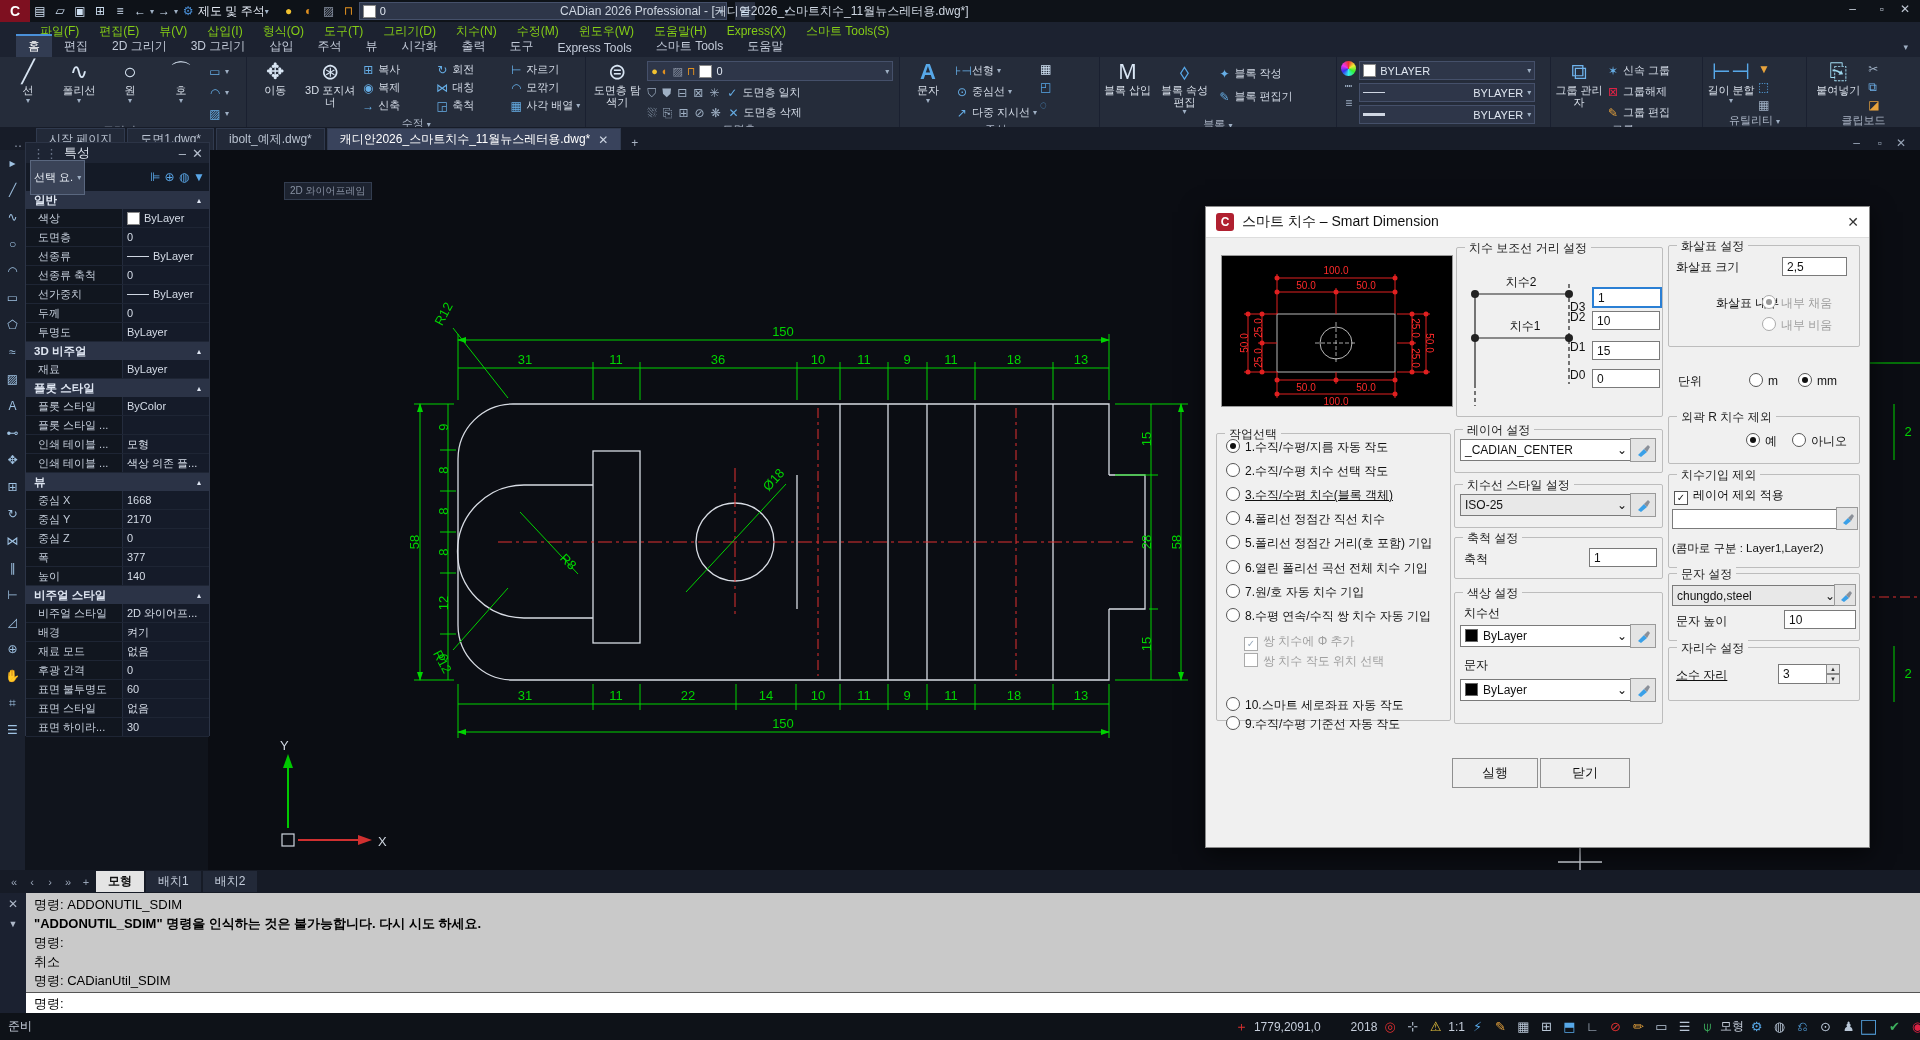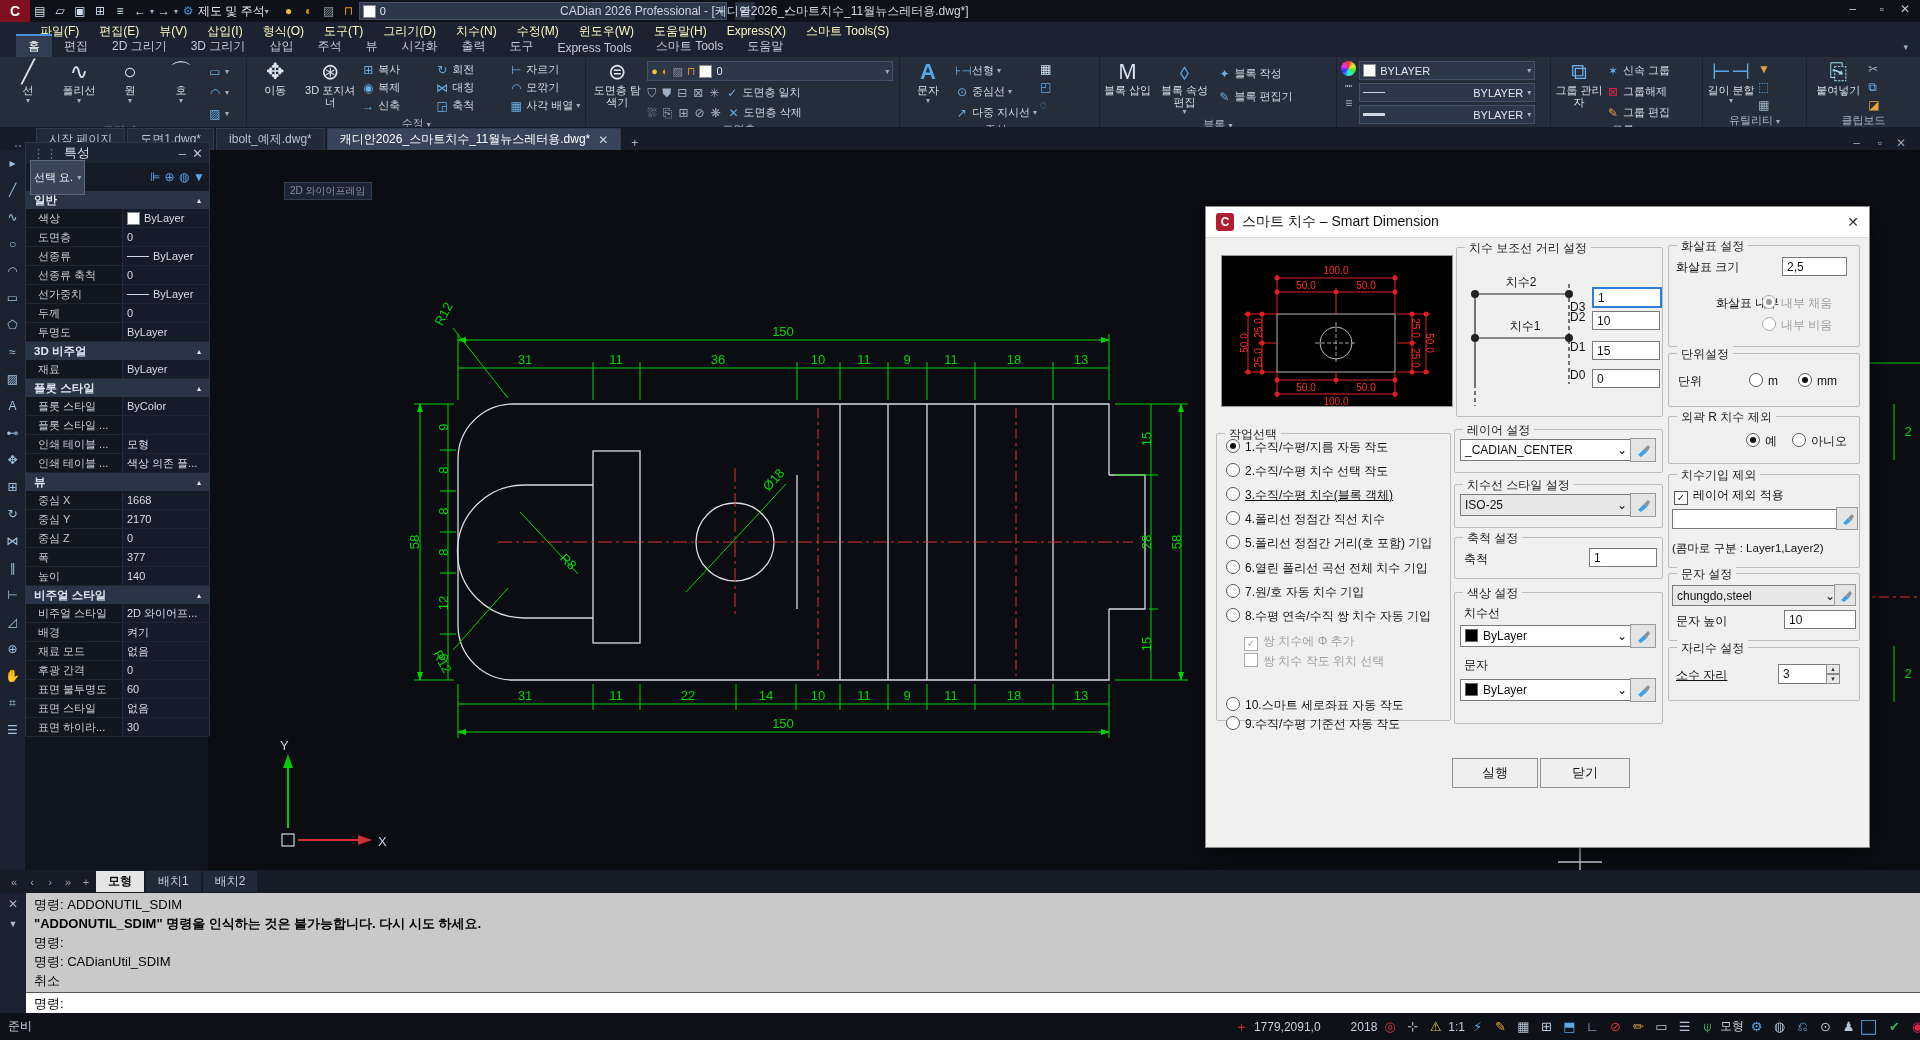--- a/index.html
+++ b/index.html
@@ -6,21 +6,21 @@
   body{width:1920px;height:1040px;position:relative;overflow:hidden;
        font-family:"Liberation Sans","DejaVu Sans",sans-serif;color:#cdd5e0;font-size:12px;}
   .abs{position:absolute;}
   
   #titlebar{left:0;top:0;width:1920px;height:22px;background:#0e1218;display:flex;align-items:center;}
   #menubar{left:0;top:22px;width:1920px;height:18px;background:#1c2230;display:flex;align-items:center;}
   #ribtabs{left:0;top:40px;width:1920px;height:17px;background:#1c2230;display:flex;align-items:flex-end;}
   #ribbon{left:0;top:57px;width:1920px;height:70px;background:#252c3a;display:flex;}
   #doctabs{left:0;top:127px;width:1920px;height:23px;background:#171c28;display:flex;align-items:flex-end;}
   .qicon{width:20px;height:18px;display:inline-flex;align-items:center;justify-content:center;color:#cfe0f2;font-size:12px;}
-  .menu-item{padding:0 10px;color:#fef9c3;font-size:12px;cursor:default;}
+  .menu-item{padding:0 10px;color:#84cc16;font-size:12px;cursor:default;}
   .rtab{padding:2px 12px;color:#c2cad8;font-size:12px;}
   .rtab.active{background:#323c52;color:#fff;border-top:2px solid #4a90d9;}
   .rg{display:flex;flex-direction:column;border-right:1px solid #1a2030;padding:2px 4px 0 4px;}
   .rg-body{flex:1;display:flex;gap:3px;}
   .rg-label{text-align:center;font-size:11px;color:#aab4c4;padding:1px 0;}
   .rbig{width:48px;display:flex;flex-direction:column;align-items:center;justify-content:flex-start;color:#d8dfe9;font-size:11px;text-align:center;line-height:1.05;}
   .rbig .ric{font-size:22px;height:26px;line-height:26px;color:#d9e6f4;}
   .rsm{display:flex;align-items:center;gap:3px;font-size:11px;color:#d3dae6;height:17px;white-space:nowrap;}
   .rsm .ric{color:#66aee6;font-size:12px;width:14px;text-align:center;}
   .ddv{color:#9fb0c4;font-size:8px;}
@@ -749,23 +749,20 @@
       <span class="gt">화살표 설정</span>
     </div>
   <span class="ropt" style="left:470px;top:52px;">화살표 크기</span>
   <div class="tfield" style="left:576px;top:50px;width:55px;height:17px;">
       <span>2,5</span>
     </div>
   <span class="ropt" style="left:470px;top:88px;margin-left:40px;">화살표 내부</span>
   <div class="ropt dis" style="left:556px;top:88px;"><span class="radio dis on"></span><span>내부 채움</span></div>
   <div class="ropt dis" style="left:556px;top:110px;"><span class="radio dis"></span><span>내부 비움</span></div>
 
-  <div class="grp" style="left:462px;top:146px;width:190px;height:52px;">
-      <span class="gt">단위설정</span>
-    </div>
   <span class="ropt" style="left:472px;top:166px;">단위</span>
   <div class="ropt" style="left:543px;top:166px;"><span class="radio"></span><span>m</span></div>
   <div class="ropt" style="left:592px;top:166px;"><span class="radio on"></span><span>mm</span></div>
 
   <div class="grp" style="left:462px;top:209px;width:190px;height:46px;">
       <span class="gt">외곽 R 치수 제외</span>
     </div>
   <div class="ropt" style="left:540px;top:226px;"><span class="radio on"></span><span>예</span></div>
   <div class="ropt" style="left:586px;top:226px;"><span class="radio"></span><span>아니오</span></div>
 
@@ -976,22 +973,22 @@
 
 <div class="abs" id="cmdwrap">
   <div id="cmdstrip">
     <span>✕</span>
     <span style="font-size:9px;">▼</span>
   </div>
   <div id="cmdhist">
     <div>명령: ADDONUTIL_SDIM</div>
     <div style="font-weight:bold;">"ADDONUTIL_SDIM" 명령을 인식하는 것은 불가능합니다.  다시 시도 하세요.</div>
     <div>명령:</div>
+    <div>취소</div>
     <div>명령: CADianUtil_SDIM</div>
-    <div>취소</div>
   </div>
   <div id="cmdinput"><span>명령:</span></div>
 </div>
 
 <div class="abs" id="statusbar">
   <span>준비</span>
   <span style="margin-left:auto;display:flex;align-items:center;gap:2px;">
     <span class="sic" style="color:#e03030;">＋</span>
     <span>1779,2091,0</span>
     <span style="width:26px;"></span>

